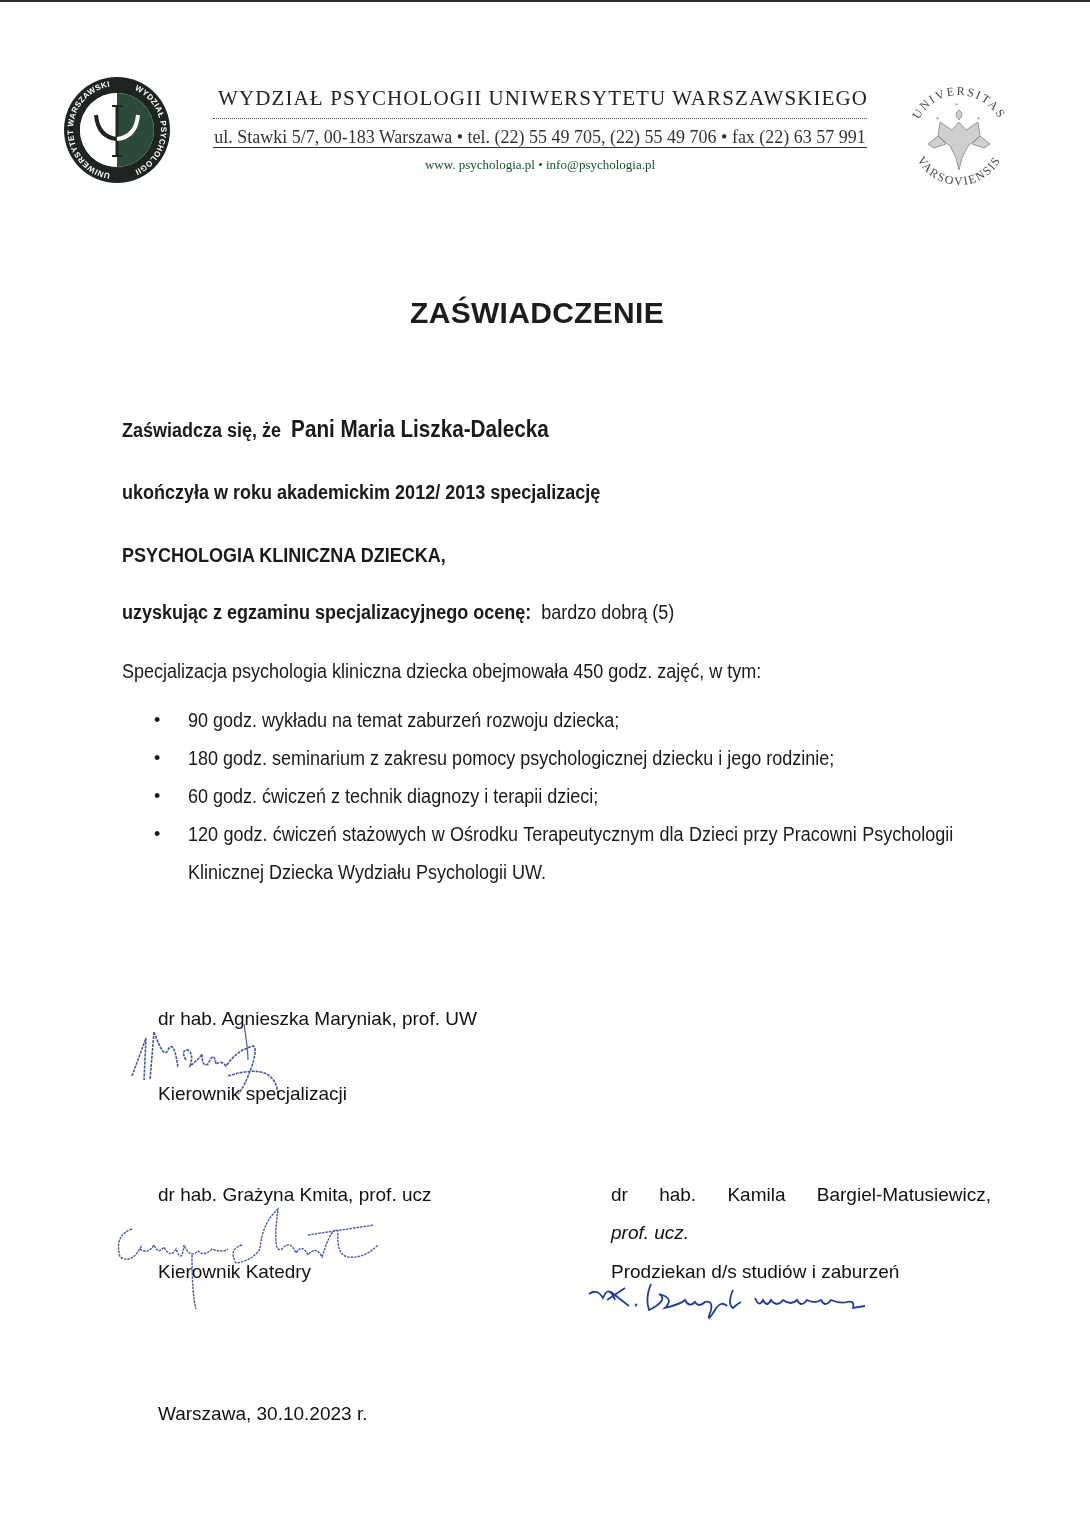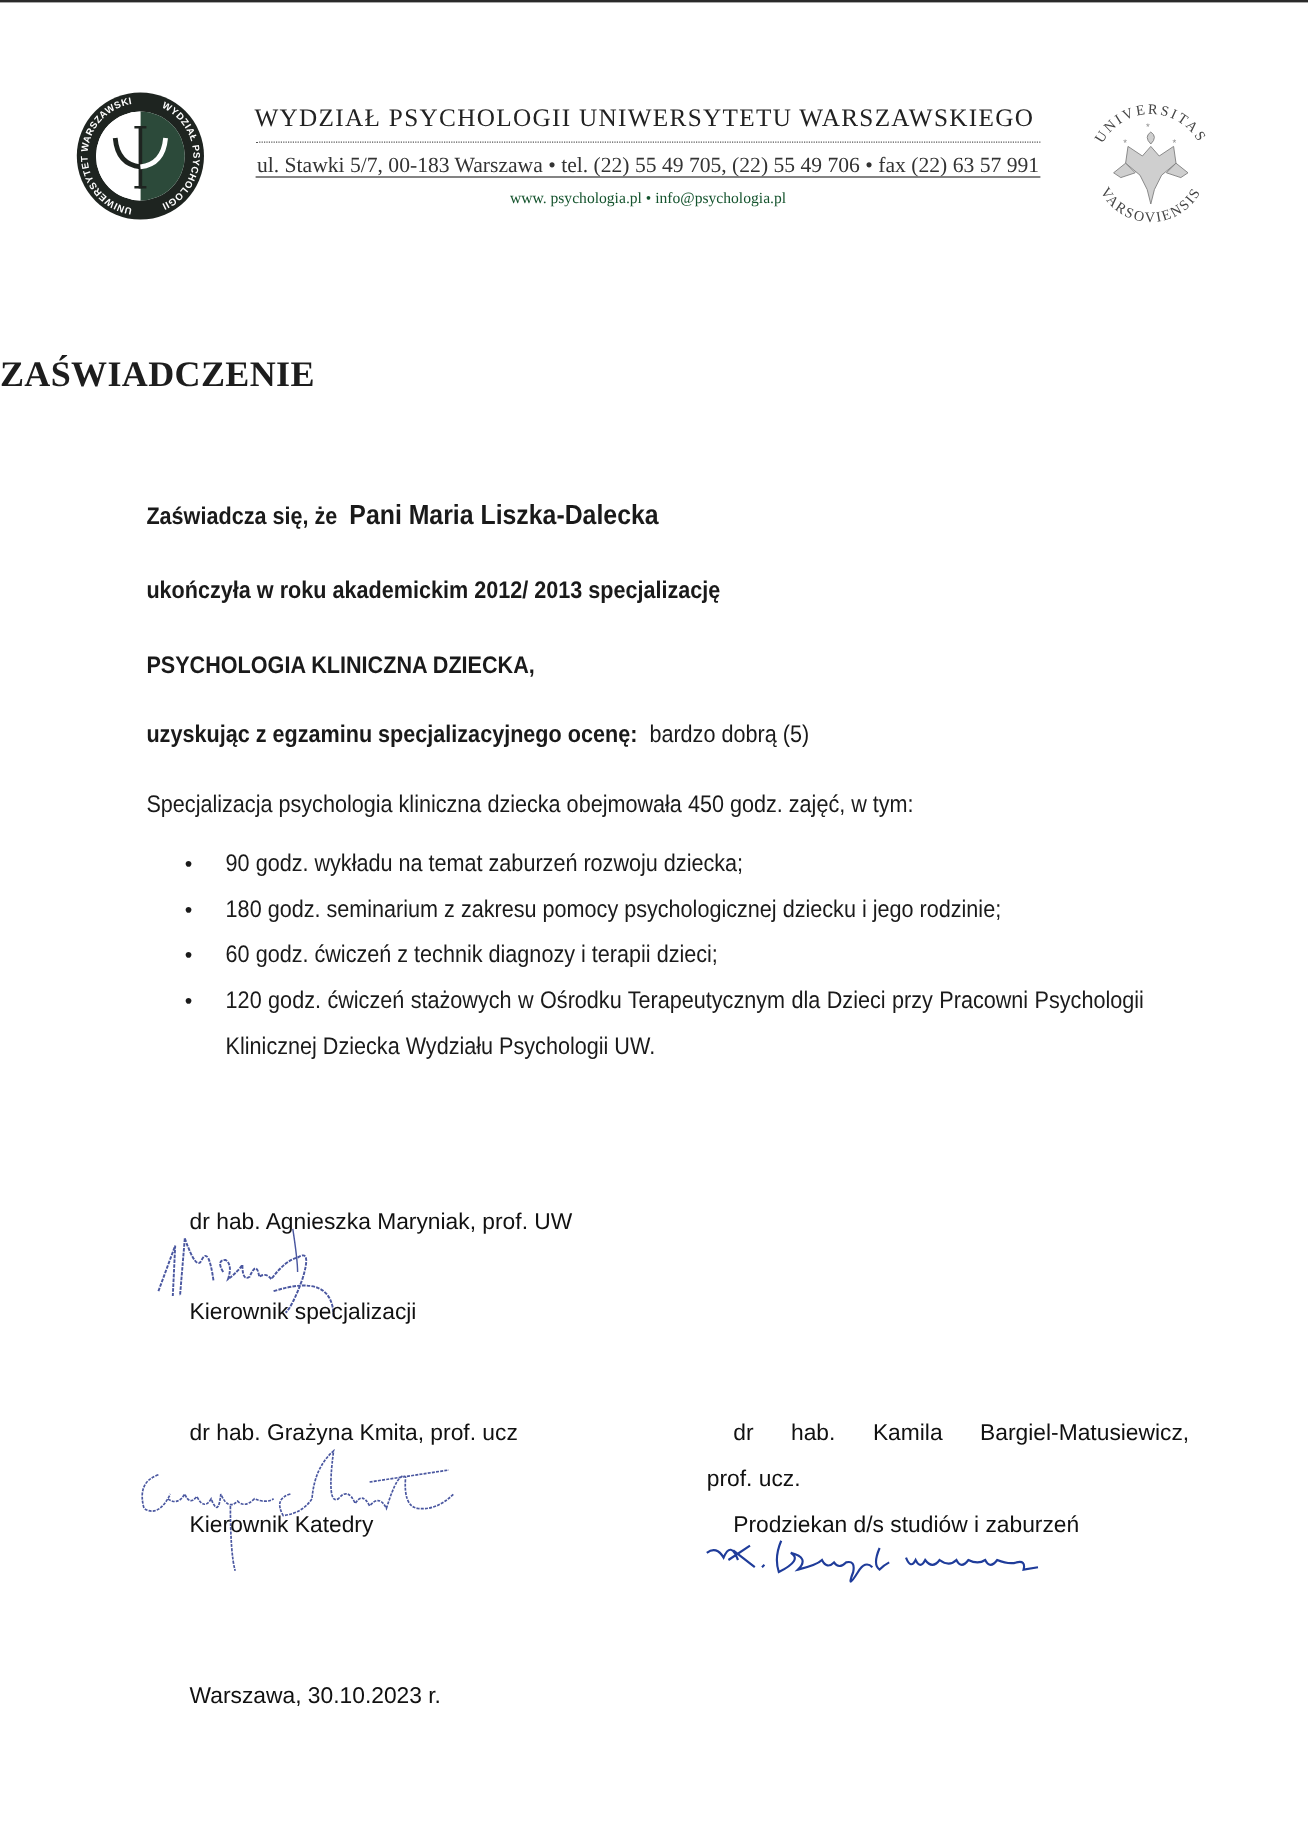--- a/index.html
+++ b/index.html
@@ -8,38 +8,38 @@
     overflow: hidden; color: #1a1a1a;
     font-family: "Liberation Sans", sans-serif;
   }
   .top-border { position: absolute; left: 0; top: 0; width: 1090px; height: 2px; background: #2a2a2a; }
   .abs { position: absolute; }
 
   
   .logo-left { left: 62px; top: 75px; width: 110px; height: 110px; }
   .logo-right { left: 900px; top: 78px; width: 118px; height: 118px; }
   .inst-name {
-    left: 212px; top: 86px; width: 656px; text-align: left;
+    left: 212px; top: 86px; width: 656px; text-align: right;
     font-family: "Liberation Serif", serif; font-size: 21px; letter-spacing: 1.1px; color: #222;
   }
   .dotted-line { left: 213px; top: 118px; width: 654px; border-top: 1px dotted #555; }
   .address {
     left: 212px; top: 127px; width: 656px; text-align: center;
     font-family: "Liberation Serif", serif; font-size: 18px; color: #333;
   }
   .solid-line { left: 213px; top: 147px; width: 654px; border-top: 1.5px solid #333; }
   .web {
     left: 212px; top: 157px; width: 656px; text-align: center;
     font-family: "Liberation Serif", serif; font-size: 13px; color: #14532d;
   }
 
   
   .doc-title {
-    left: 0; top: 296px; width: 1074px; 
-    font-size: 30px; font-weight: bold; color: #1d1d1d; letter-spacing: 0.3px; font-family: Liberation Serif, serif;
+    left: 0; top: 296px; width: 1074px; text-align: center;
+    font-size: 30px; font-weight: bold; color: #1d1d1d; letter-spacing: 0.3px;
   }
 
   .txt { font-size: 20px; color: #1a1a1a; }
   .narrow { font-family: "Liberation Sans", sans-serif; transform: scaleX(0.9); transform-origin: left center; white-space: nowrap; }
   .bold { font-weight: bold; }
 
   .line-cert { left: 122px; top: 416px; }
   .line-cert .name { font-size: 23px; font-weight: bold; }
   .line-completed { left: 122px; top: 481px; }
   .line-spec { left: 122px; top: 544px; }
@@ -51,21 +51,21 @@
   .bullet-item .dot { position: absolute; left: 2px; top: 0; font-size: 18px; }
   .bullet-text { display: block; transform: scaleX(0.9); transform-origin: left center; width: 111%; }
   .bullet-item.justify .bullet-text { text-align: justify; }
 
   .sig-text { font-size: 19px; color: #111; margin-left: 36px; }
   .sig-name-1 { left: 122px; top: 1008px; }
   .sig-role-1 { left: 122px; top: 1083px; text-align: right; }
   .sig-name-2 { left: 122px; top: 1184px; }
   .sig-role-2 { left: 122px; top: 1261px; }
   .sig-name-3 { left: 575px; top: 1184px; width: 380px; text-align: justify; text-align-last: justify; }
-  .sig-name-3b { left: 553px; top: 1222px; }
+  .sig-name-3b { left: 575px; top: 1222px; font-style: italic; }
   .sig-role-3 { left: 575px; top: 1261px; }
   .place-date { left: 122px; top: 1403px; }
 
   .signature { pointer-events: none; }
 </style>
 </head>
 <body>
 
 <div class="top-border"></div>
 

